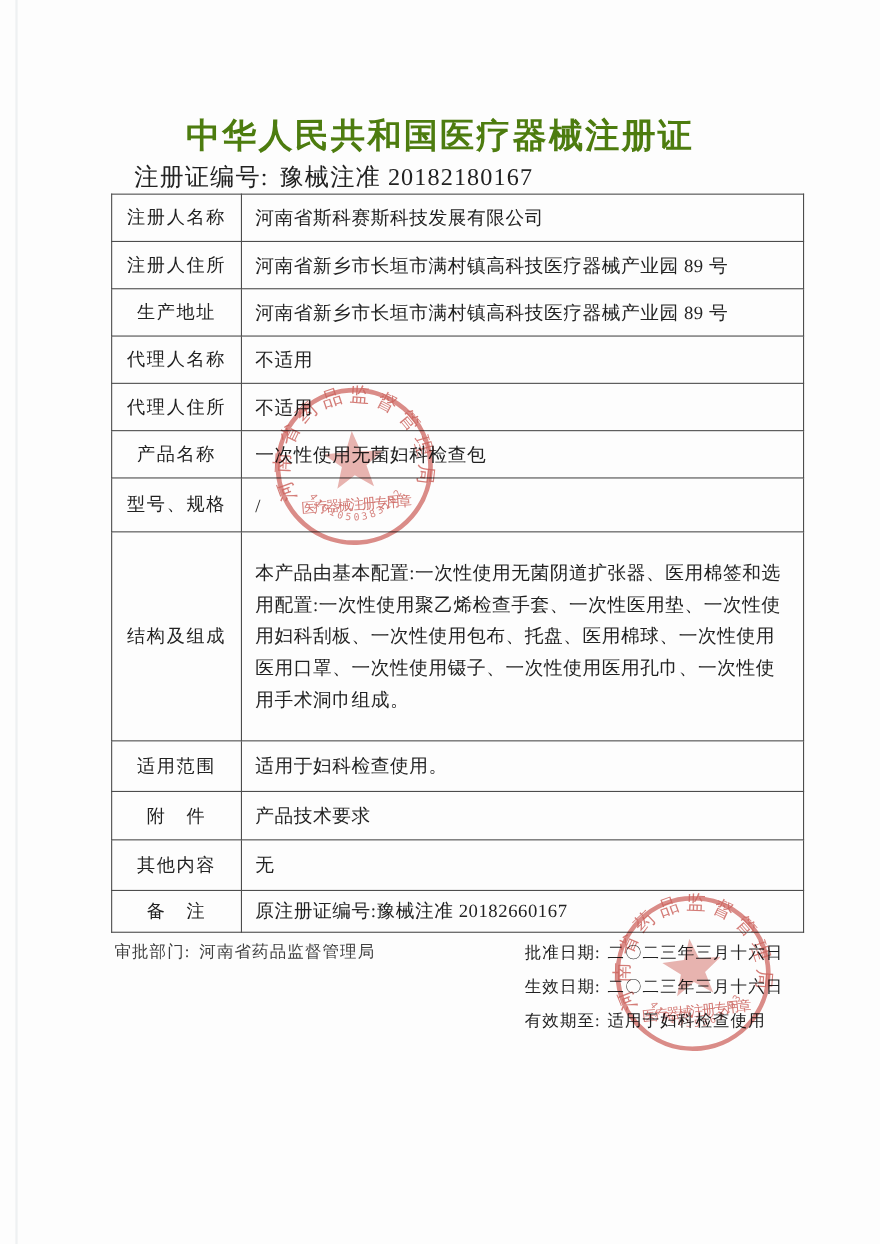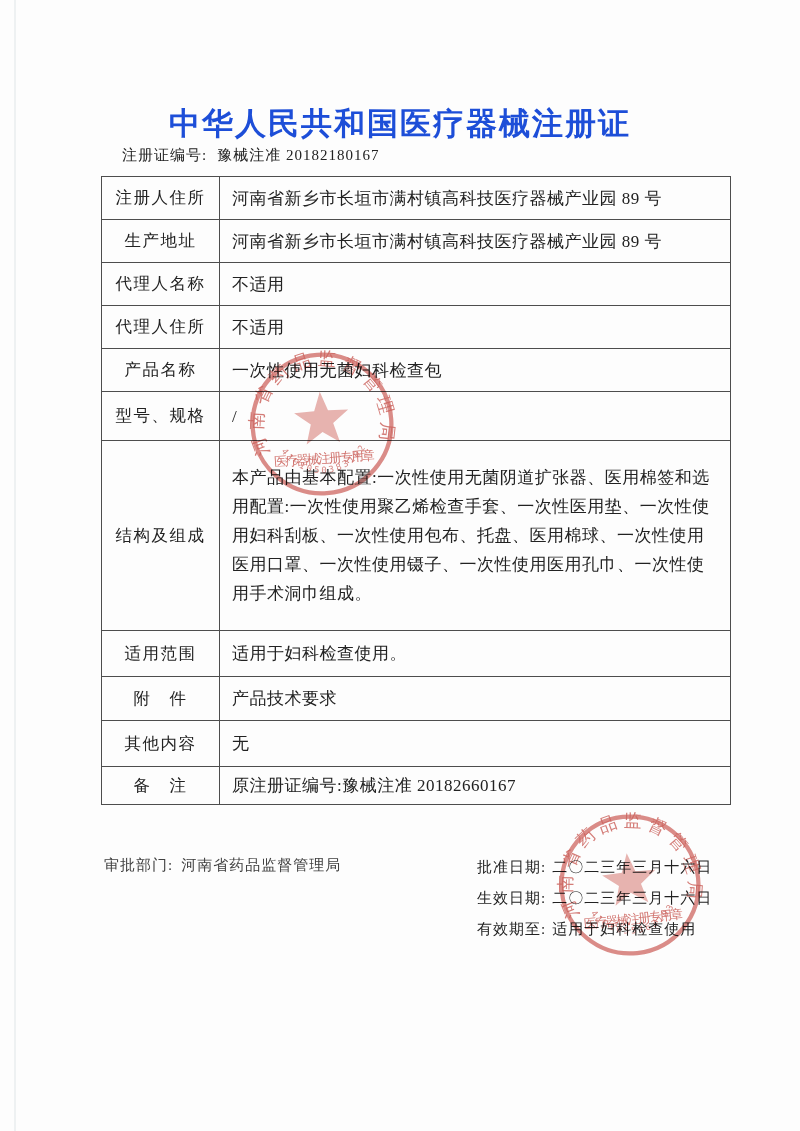--- a/index.html
+++ b/index.html
@@ -12,25 +12,25 @@
     color:#1e1e1e;
   }
   .scan-line{
     position:absolute;left:14px;top:0;width:2px;height:100%;
     background:#eef1f2;
   }
   .doc-title{
     position:absolute;top:82px;left:0;width:100%;
     text-align:center;
     font-family:"Liberation Sans","DejaVu Sans",sans-serif;
-    font-weight:bold;font-size:31px;letter-spacing:2px;color:#1d4ed8;
+    font-weight:bold;font-size:31px;letter-spacing:2px;color:#4d7c0f;
   }
   .cert-line{
     position:absolute;left:122px;top:146px;
-    font-size:15px;letter-spacing:1px;color:#222;
+    font-size:22px;letter-spacing:1px;color:#222;
   }
   .cert-line .val{margin-left:10px;}
   table.cert-table{
     position:absolute;left:101px;top:176px;width:630px;
     border-collapse:collapse;table-layout:fixed;
   }
   table.cert-table td{
     border:1.6px solid #4d4d4d;
     vertical-align:middle;
   }
@@ -75,20 +75,24 @@
   <div class="scan-line"></div>
 
   <h1 class="doc-title">中华人民共和国医疗器械注册证</h1>
 
   <div class="cert-line">
     <span>注册证编号:</span><span class="val">豫械注准 20182180167</span>
   </div>
 
   <table class="cert-table">
     <tbody>
+      <tr style="height:43px;">
+        <td class="lbl">注册人名称</td>
+        <td class="val">河南省斯科赛斯科技发展有限公司</td>
+      </tr>
       <tr style="height:43px;">
         <td class="lbl">注册人住所</td>
         <td class="val">河南省新乡市长垣市满村镇高科技医疗器械产业园 89 号</td>
       </tr>
       <tr style="height:43px;">
         <td class="lbl">生产地址</td>
         <td class="val">河南省新乡市长垣市满村镇高科技医疗器械产业园 89 号</td>
       </tr>
       <tr style="height:43px;">
         <td class="lbl">代理人名称</td>

